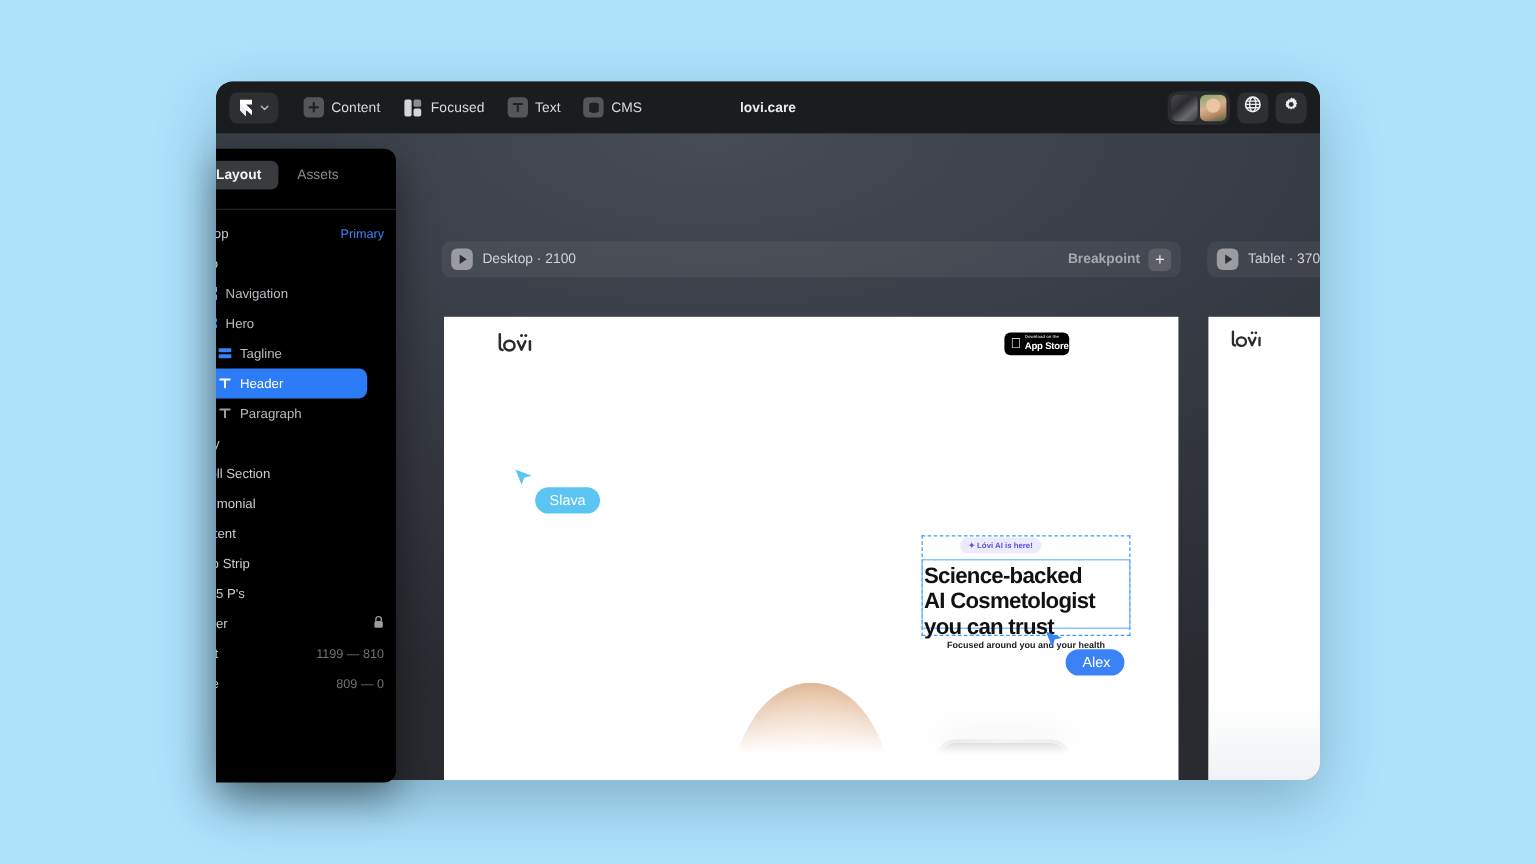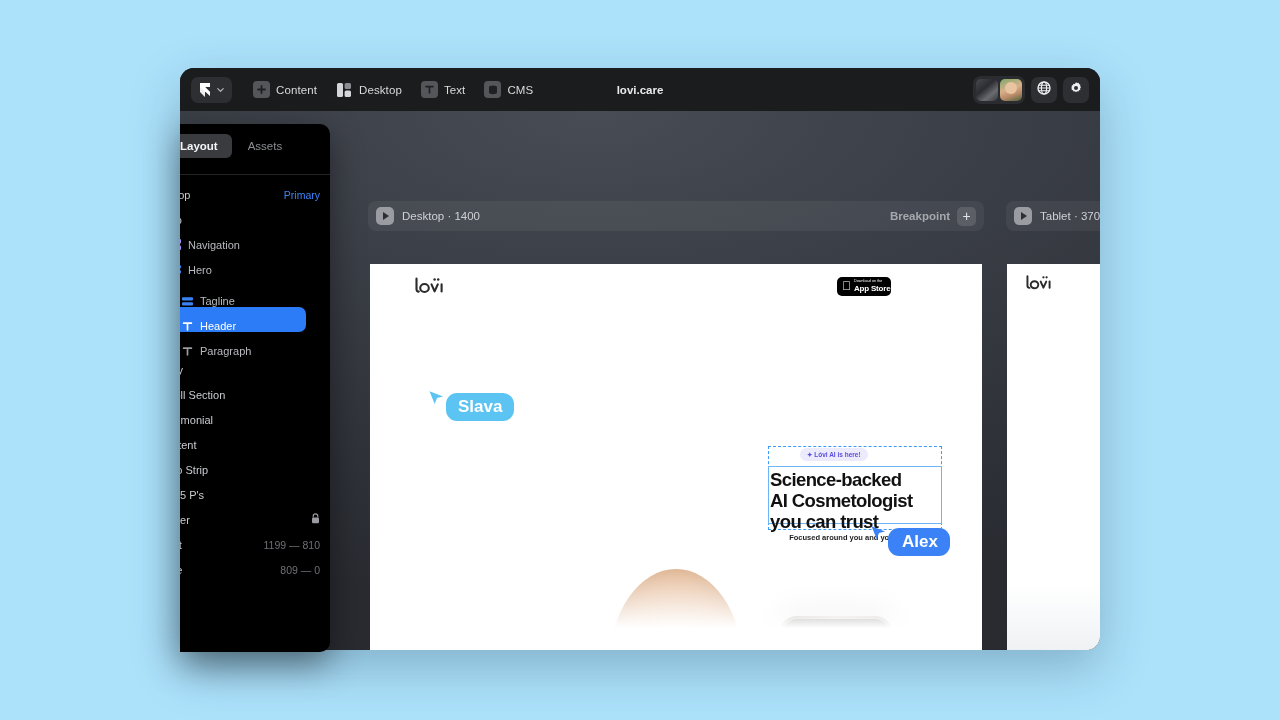--- a/index.html
+++ b/index.html
@@ -178,23 +178,23 @@
   }
   .tab-fade {
     position: absolute; left: 0; bottom: 0; width: 190px; height: 70px;
     background: linear-gradient(180deg, rgba(255,255,255,0) 0%, #eef1f3 100%);
   }
 
   
   .cursor { position: absolute; }
   .cursor .arrow { position: absolute; left: 0; top: 0; }
   .cursor .tag {
-    position: absolute; left: 18px; top: 3px;
+    position: absolute; left: 18px; top: 16px;
     border-radius: 11px; padding: 4px 12px;
-    color: #fff; font-size: 17px; font-weight: bold;
+    color: #fff; font-size: 12px; font-weight: normal;
     white-space: nowrap;
   }
 
   
   #sidebar {
     position: absolute; left: 180px; top: 124px;
     width: 150px; height: 528px;
     background: #000;
     border-radius: 0 10px 10px 0;
     border-top-left-radius: 0;
@@ -222,21 +222,21 @@
     padding-left: 8px; padding-right: 10px;
     font-size: 11px; color: #b9bbc0; position: relative;
   }
   .row.group { color: #c9cbd0; padding-left: 8px; }
   .row.sel { background: #2b7cf6; color: #fff; border-radius: 7px;
              margin-left: 0px; margin-right: 24px; }
   .row .right { margin-left: auto; font-size: 10.5px; color: #6e7076; }
   .row .right.primary { color: #3b82f6; }
   .ic { width: 11px; height: 11px; margin-right: 7px; flex: 0 0 auto; }
   .indent-1 { padding-left: 20px; }
-  .indent-2 { padding-left: 32px; align-items: flex-end; }
+  .indent-2 { padding-left: 32px; }
   .lock { margin-left: auto; font-size: 9px; color: #8b8d92; }
 </style>
 </head>
 <body style="background: rgb(173, 226, 251);">
 
 <div id="stage" style="background: rgb(173, 226, 251);">
 
   <div id="app-window">
 
     <div id="toolbar">
@@ -265,21 +265,21 @@
       </div>
 
       <div class="tb-item">
         <span class="tb-ico" style="background:transparent">
           <svg width="16" height="16" viewBox="0 0 16 16">
               <rect x="1" y="1" width="6" height="14" rx="1.6" fill="#d5d6d9"></rect>
               <rect x="8.6" y="1" width="6.4" height="6" rx="1.6" fill="#8a8c91"></rect>
               <rect x="8.6" y="8.4" width="6.4" height="6.6" rx="1.6" fill="#d5d6d9"></rect>
             </svg>
         </span>
-        <span>Desktop</span>
+        <span>Focused</span>
       </div>
 
       <div class="tb-item">
         <span class="tb-ico">
           <svg width="11" height="11" viewBox="0 0 11 11">
               <path d="M2 2.6h7M5.5 2.6v6.2" stroke="#1f2023" stroke-width="1.7" stroke-linecap="round"></path>
             </svg>
         </span>
         <span>Text</span>
       </div>
@@ -321,21 +321,21 @@
         </div>
       </div>
     </div>
 
     <div id="canvas">
 
       <div class="bp-bar" style="left:188px; top:90px; width:616px;">
         <span class="play">
             <i></i>
           </span>
-        <span class="bp-name">Desktop · 1400</span>
+        <span class="bp-name">Desktop · 2100</span>
         <span class="bp-right">
           <span class="bp-label">Breakpoint</span>
           <span class="plus-btn">+</span>
         </span>
       </div>
 
       <div class="bp-bar" style="left:826px; top:90px; width:200px;">
         <span class="play">
             <i></i>
           </span>

